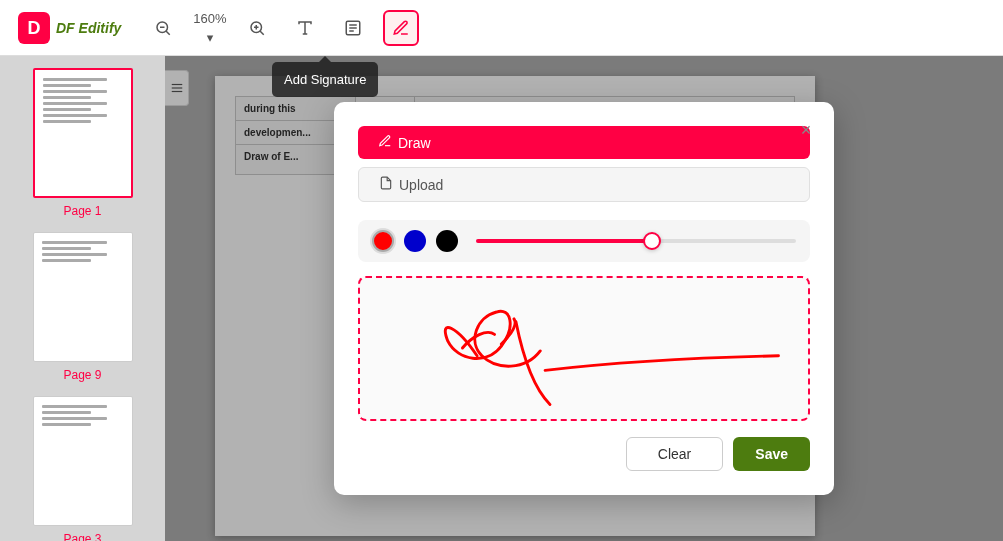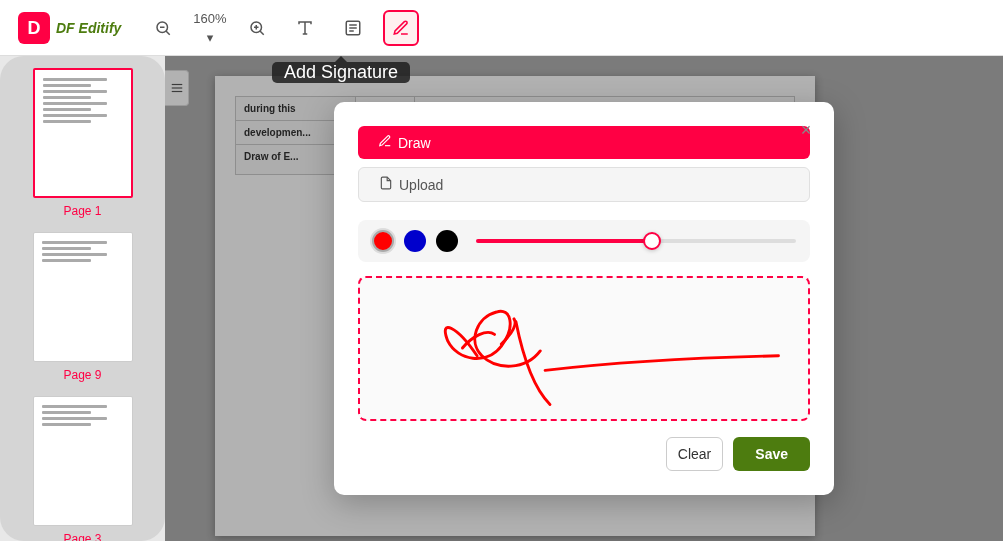--- a/index.html
+++ b/index.html
@@ -79,21 +79,20 @@
 
     
     .sidebar {
       width: 165px;
       background: #d5d5d5;
       overflow-y: auto;
       padding: 12px 10px;
       display: flex;
       flex-direction: column;
       gap: 14px;
-      border-radius: 24px;
     }
     .page-thumb {
       display: flex;
       flex-direction: column;
       align-items: center;
       gap: 6px;
     }
     .thumb-img {
       width: 100px;
       height: 130px;
@@ -190,22 +189,22 @@
       justify-content: center;
     }
 
     
     .tooltip {
       position: absolute;
       top: 62px;
       left: 272px;
       background: rgba(30,30,30,0.85);
       color: #fff;
-      font-size: 18px;
-      padding: 0 12px;
+      font-size: 13px;
+      padding: 10px 12px;
       border-radius: 5px;
       z-index: 20;
       white-space: nowrap;
       pointer-events: none;
     }
     .tooltip::before {
       content: '';
       position: absolute;
       bottom: 100%;
       left: 50%;
@@ -341,21 +340,21 @@
       height: 100%;
     }
 
     
     .action-row {
       display: flex;
       justify-content: flex-end;
       gap: 10px;
     }
     .btn-clear {
-      padding: 8px 11px;
+      padding: 8px 31px;
       border: 1px solid #ccc;
       background: #fff;
       border-radius: 6px;
       font-size: 14px;
       cursor: pointer;
       color: #333;
     }
     .btn-save {
       padding: 8px 22px;
       background: #4d7c0f;

